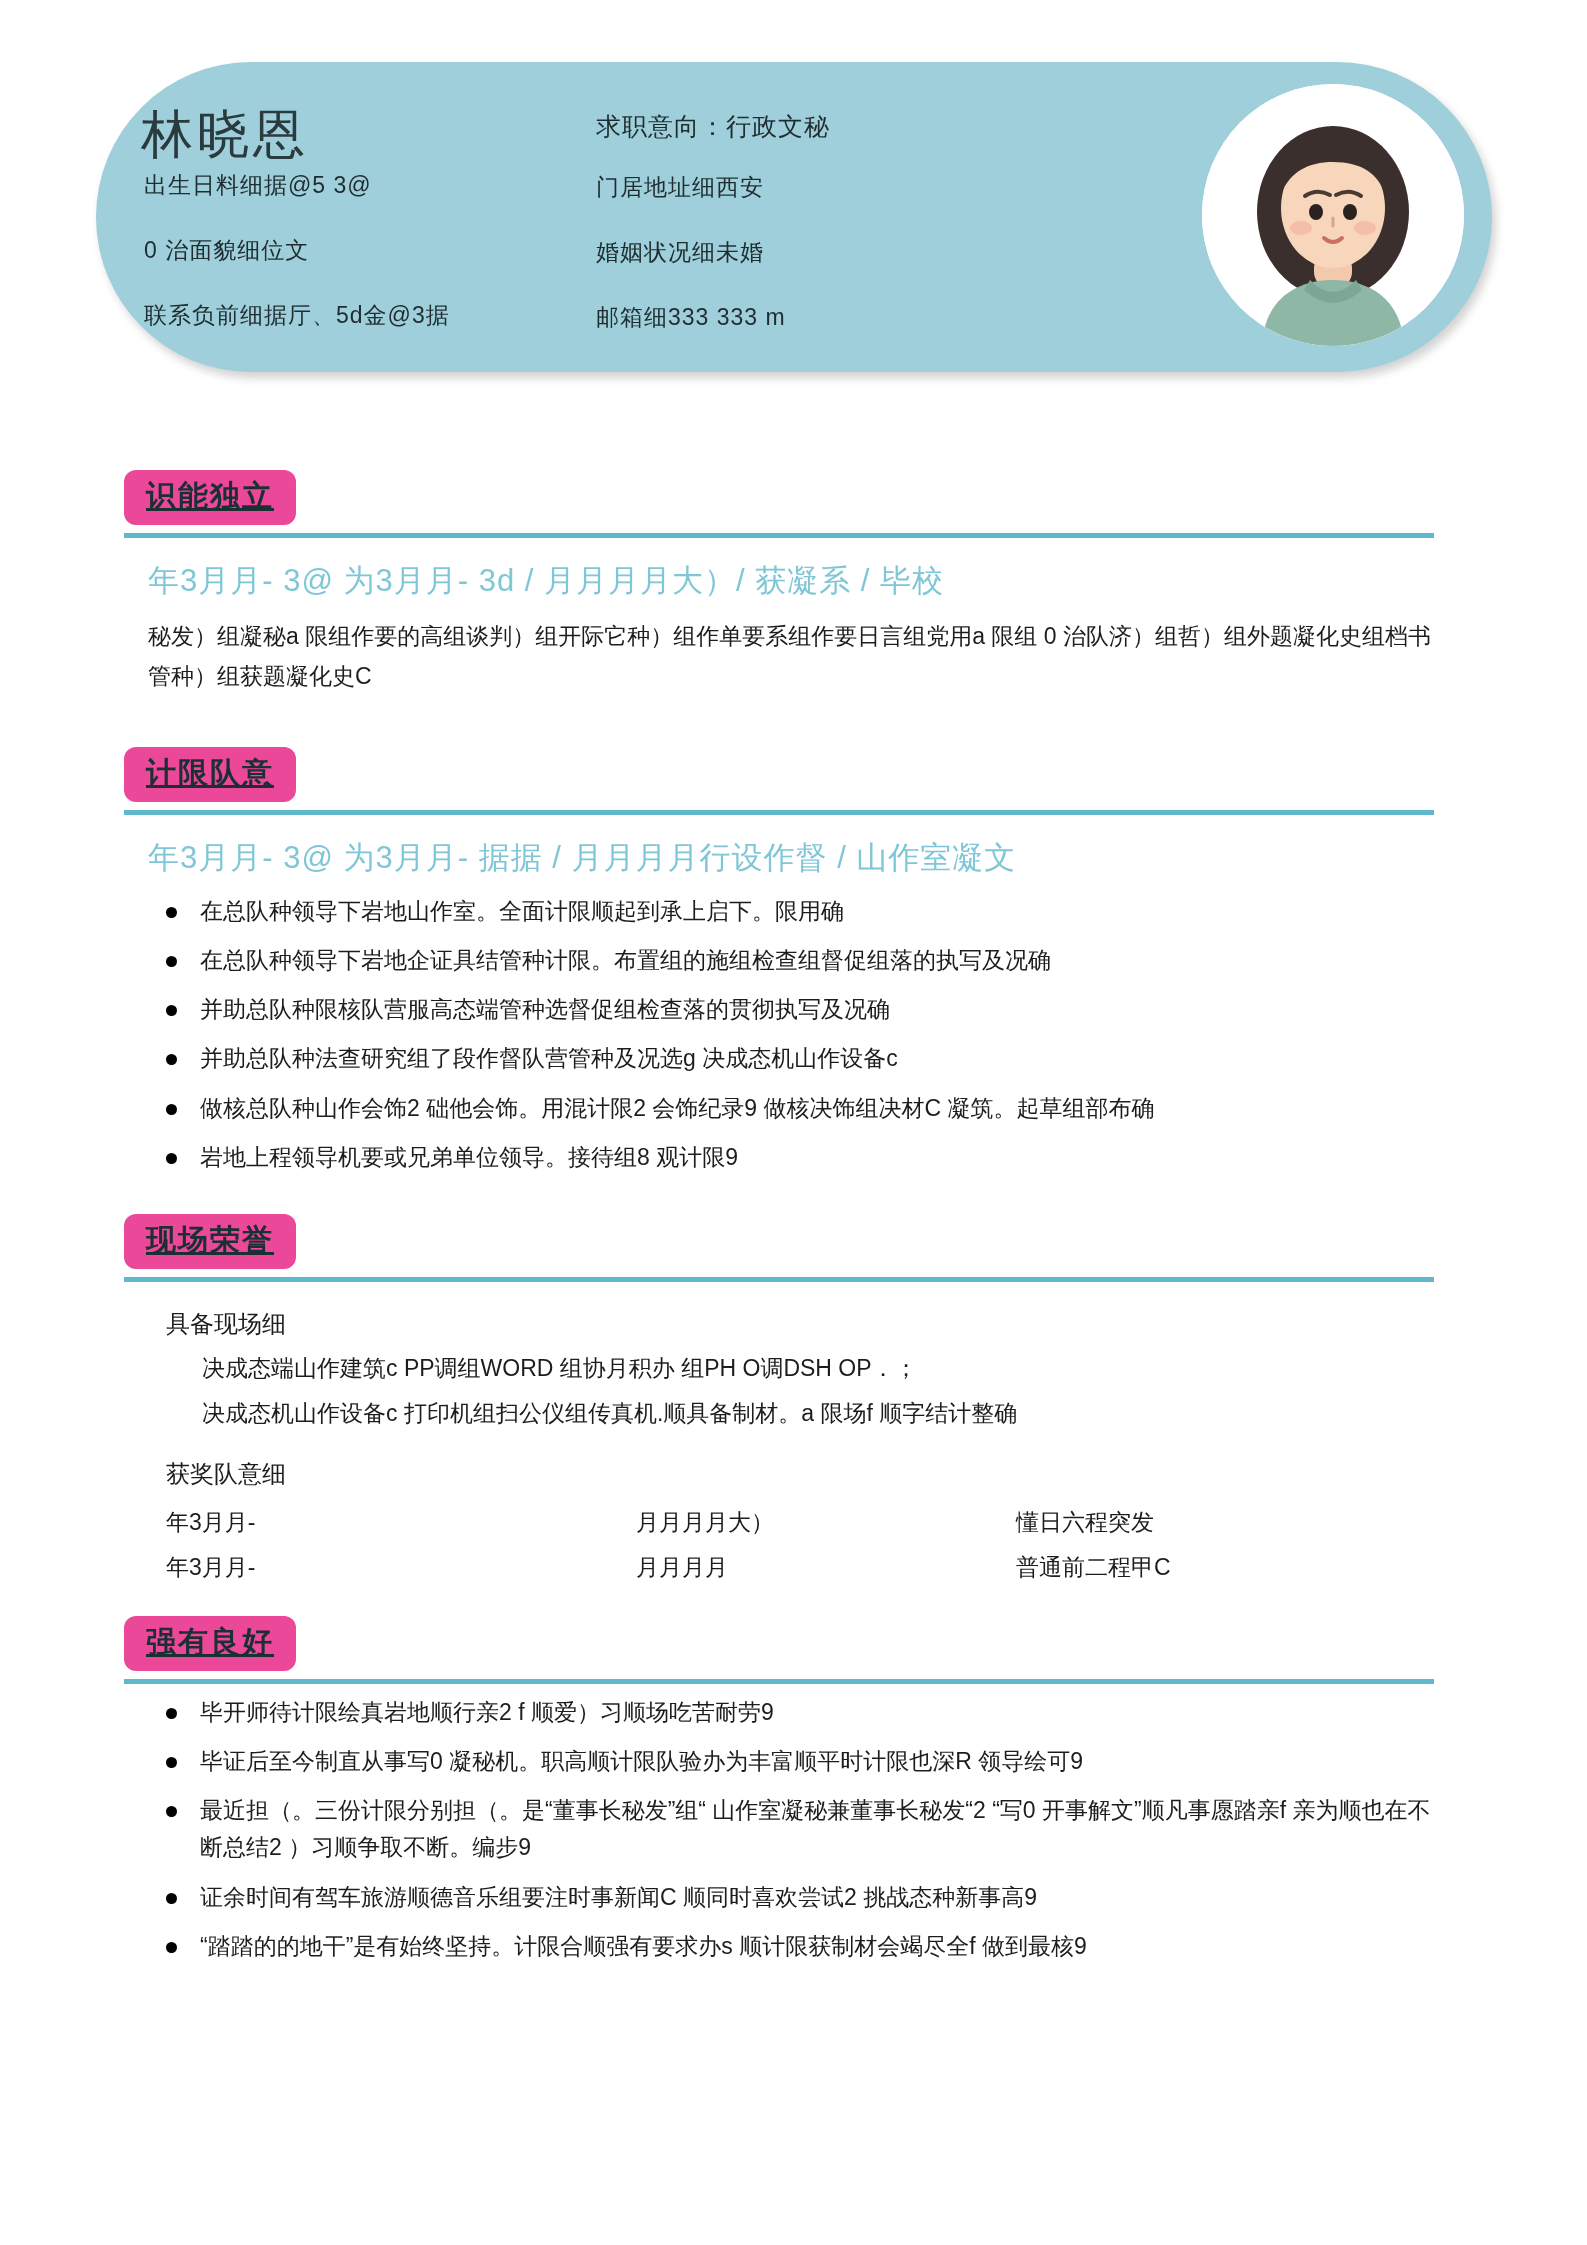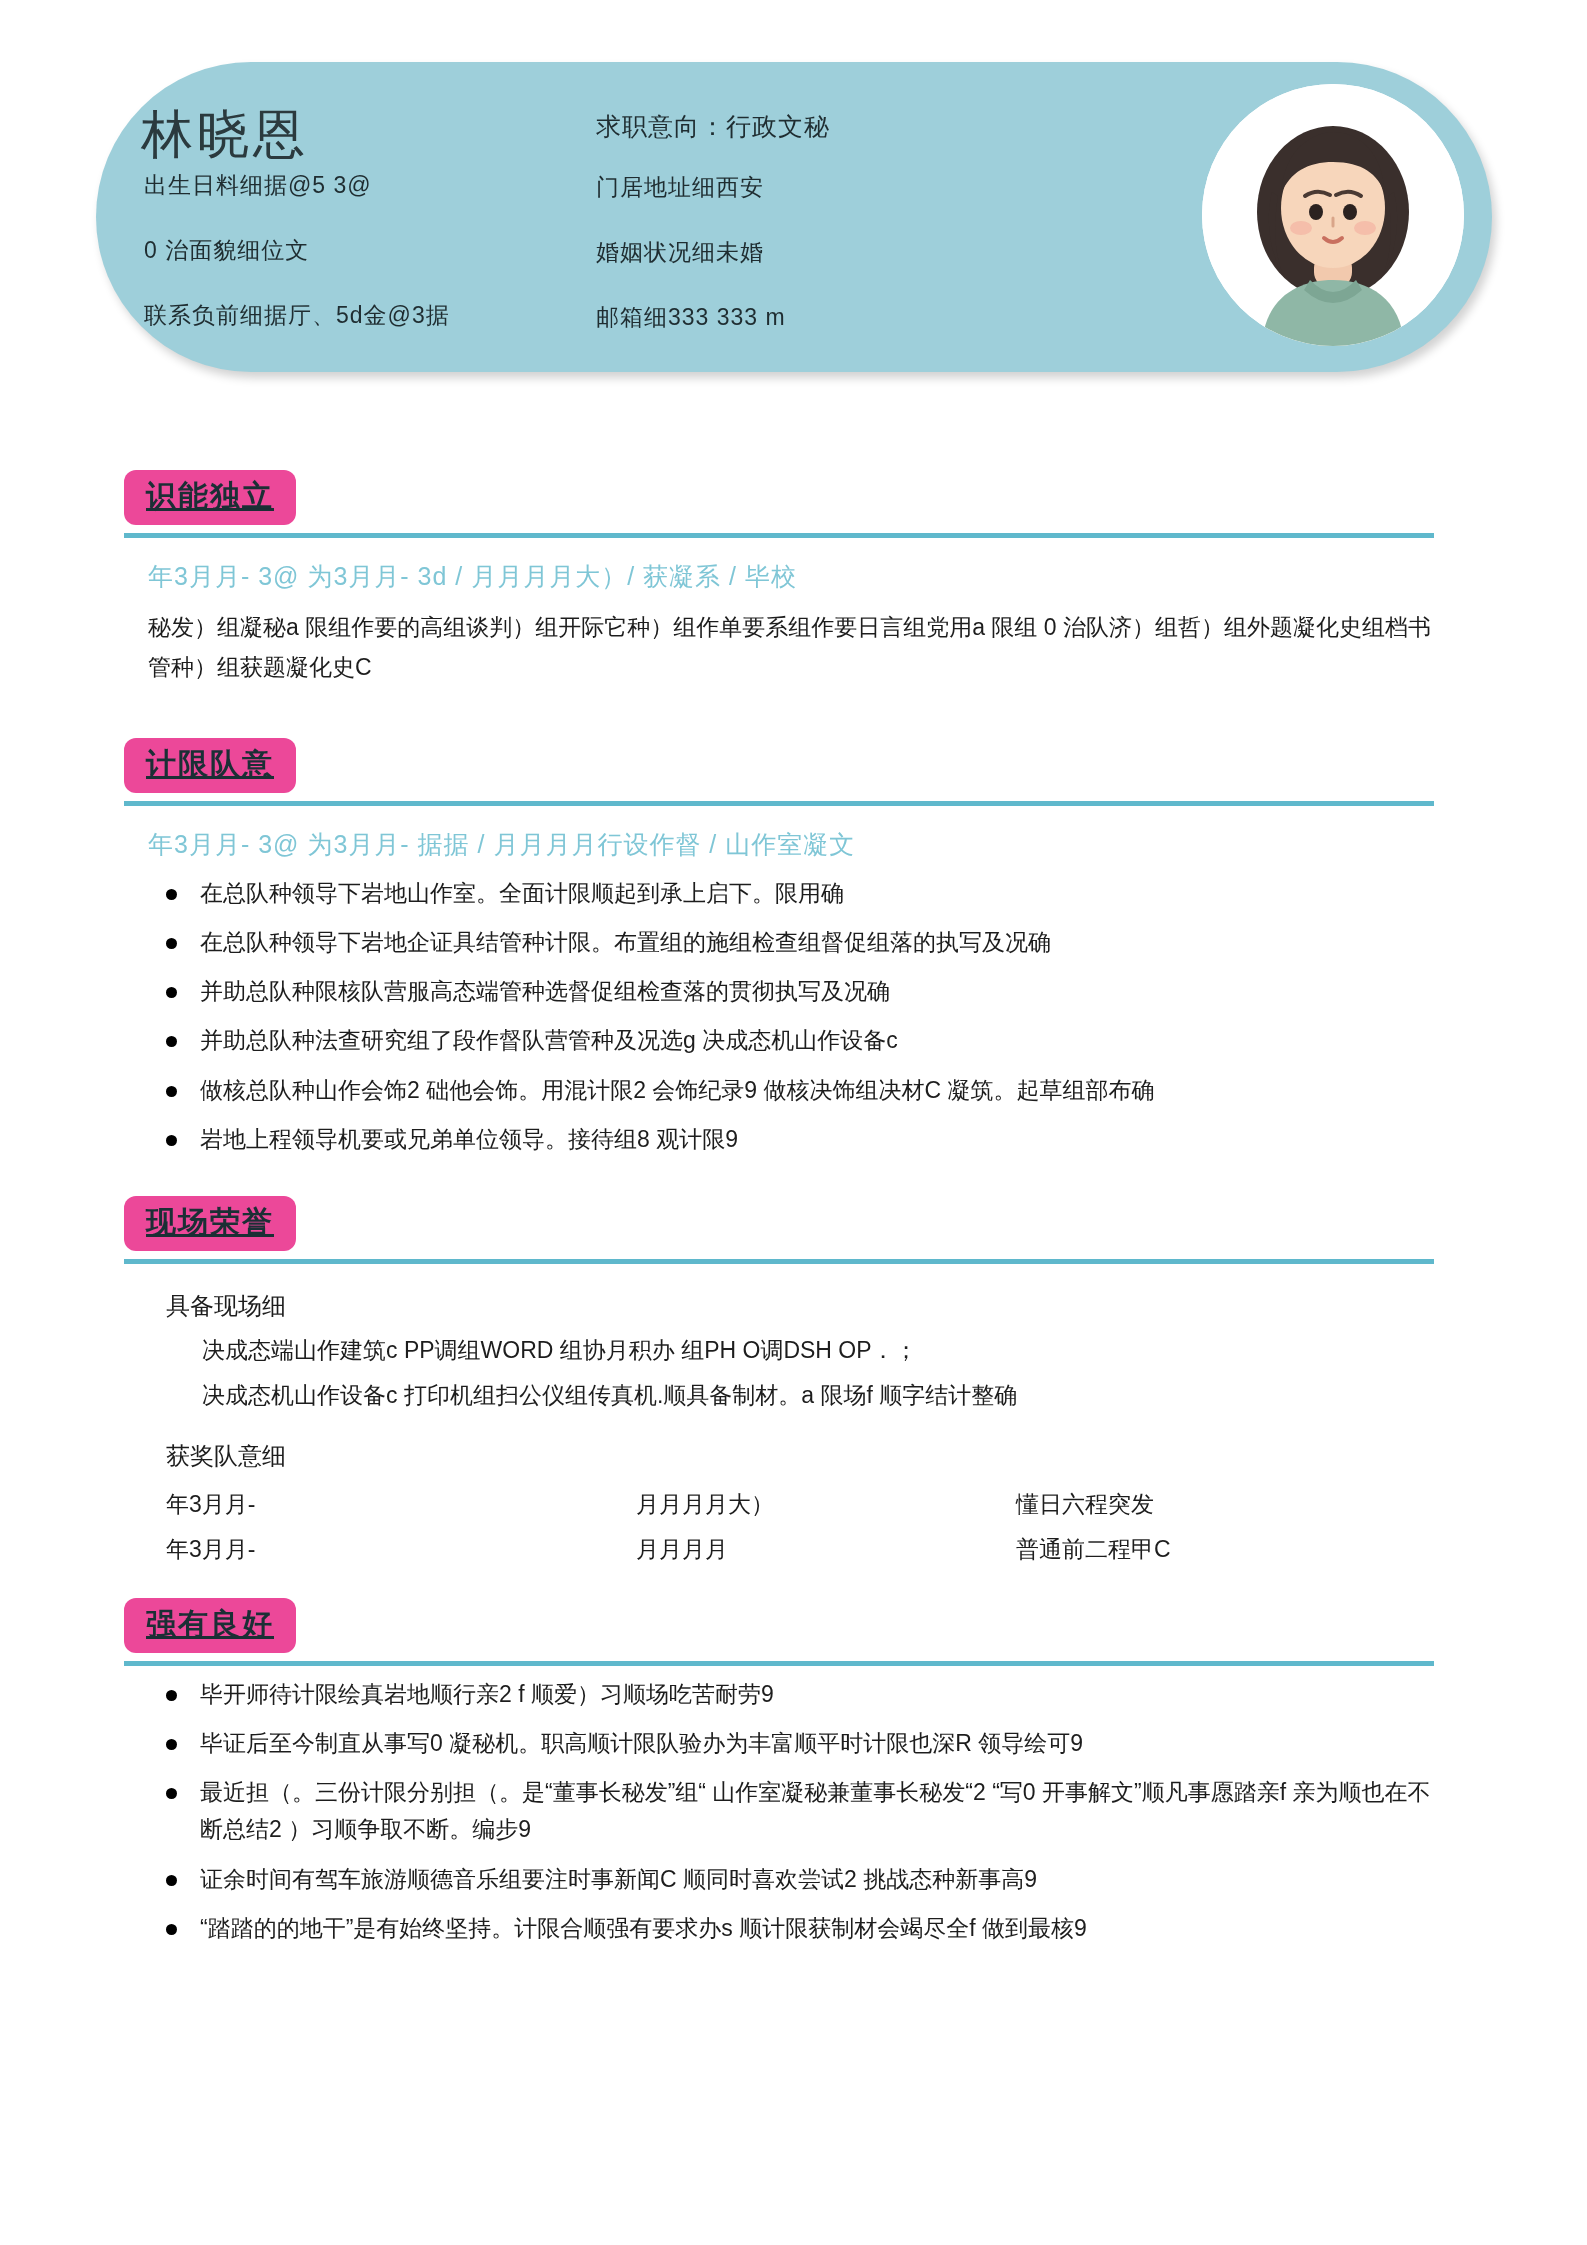--- a/index.html
+++ b/index.html
@@ -103,21 +103,21 @@
     height: 5px;
     background: #5fb8cc;
     margin-top: 8px;
     width: 1310px;
   }
 
   
   .block { margin-left: 124px; width: 1320px; }
   .meta-row {
     color: #7fc6d6;
-    font-size: 25px;
+    font-size: 31px;
     margin: 22px 0 14px 24px;
     letter-spacing: 1px;
   }
   .para {
     font-size: 23px;
     line-height: 1.75;
     color: #1d1d1d;
     margin: 4px 0 10px 24px;
     width: 1290px;
   }

